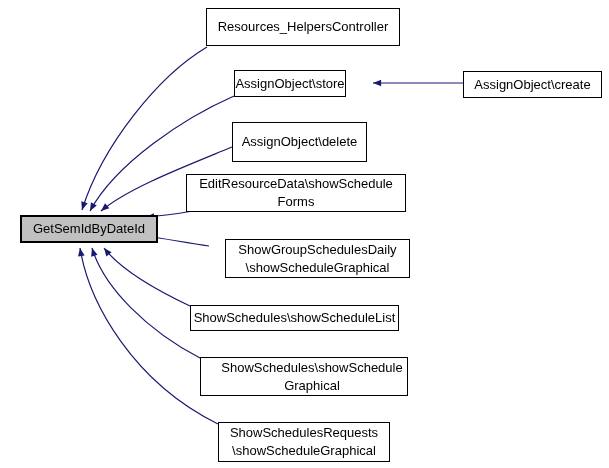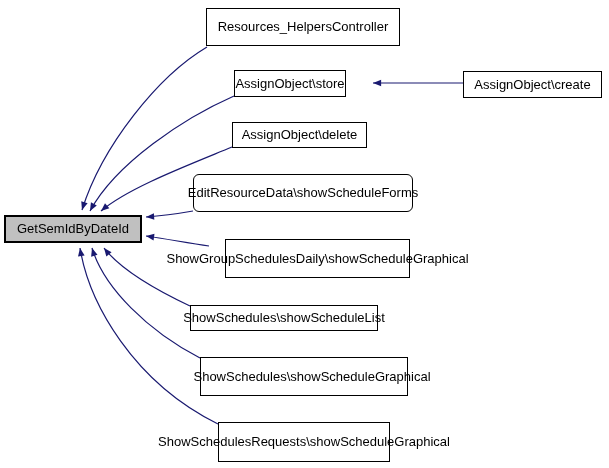--- a/index.html
+++ b/index.html
@@ -10,21 +10,21 @@
     font-family:"Liberation Sans", sans-serif;
     overflow:hidden;
   }
   #edges{position:absolute;left:0;top:0;width:609px;height:468px;}
   .node{
     position:absolute;
     box-sizing:border-box;
     border:1px solid #000000;
     background:#ffffff;
     display:flex;
-    flex-direction:row;
+    flex-direction:column;
     align-items:center;
     justify-content:center;
     text-align:center;
     font-size:13px;
     line-height:18px;
     white-space:nowrap;
     color:#000000;
     cursor:pointer;
   }
   .node.focus{
@@ -63,39 +63,39 @@
   </div>
 
   <div class="node" style="left:234px;top:70px;width:112px;height:27px;">
     <span>AssignObject\store</span>
   </div>
 
   <div class="node" style="left:463px;top:71px;width:139px;height:27px;">
     <span>AssignObject\create</span>
   </div>
 
-  <div class="node" style="left:232px;top:122px;width:135px;height:26px;">
+  <div class="node" style="left:232px;top:122px;width:135px;height:40px;">
     <span>AssignObject\delete</span>
   </div>
 
-  <div class="node" style="left:193px;top:174px;width:220px;height:38px;border-radius:6px;">
+  <div class="node" style="left:186px;top:174px;width:220px;height:38px;">
     <span>EditResourceData\showSchedule</span>
     <span>Forms</span>
   </div>
 
-  <div class="node focus" style="left:4px;top:215px;width:138px;height:28px;">
+  <div class="node focus" style="left:20px;top:215px;width:138px;height:28px;">
     <span>GetSemIdByDateId</span>
   </div>
 
   <div class="node" style="left:209px;top:239px;width:185px;height:39px;margin-left:16px;">
     <span>ShowGroupSchedulesDaily</span>
     <span>\showScheduleGraphical</span>
   </div>
 
-  <div class="node" style="left:190px;top:305px;width:188px;height:26px;">
+  <div class="node" style="left:190px;top:305px;width:209px;height:26px;">
     <span>ShowSchedules\showScheduleList</span>
   </div>
 
   <div class="node" style="left:200px;top:357px;width:208px;height:39px;padding-left:16px;">
     <span>ShowSchedules\showSchedule</span>
     <span>Graphical</span>
   </div>
 
   <div class="node" style="left:218px;top:422px;width:172px;height:40px;">
     <span>ShowSchedulesRequests</span>

